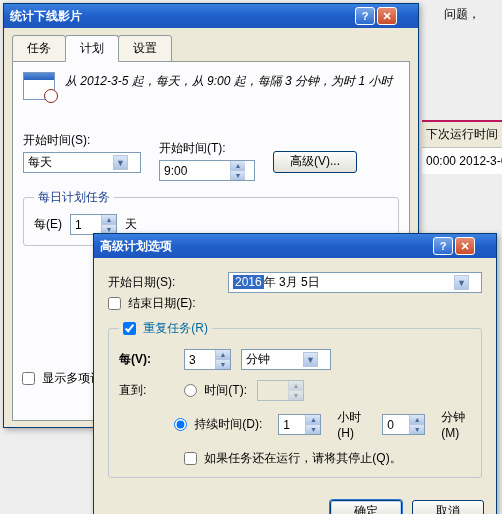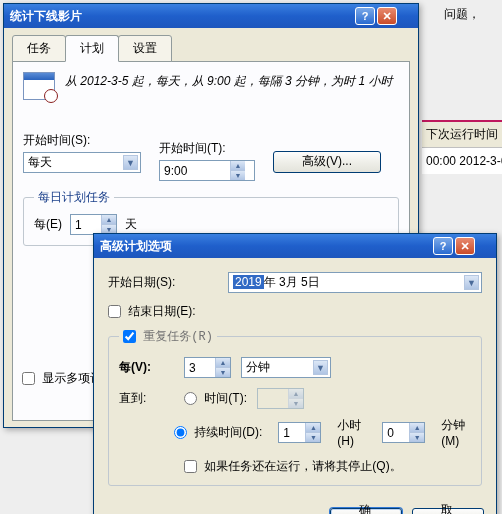--- a/index.html
+++ b/index.html
@@ -100,21 +100,21 @@
   .form-row { display: flex; align-items: center; gap: 18px; margin-bottom: 8px; }
   .form-col { display: flex; flex-direction: column; gap: 3px; }
   label { white-space: nowrap; }
 
   .select {
     border: 1px solid #7f9db9;
     background: #fff;
     height: 21px;
     display: flex;
     align-items: center;
-    padding: 0 2px 0 4px;
+    padding: 0 12px 0 4px;
     justify-content: space-between;
   }
   .select .arrow {
     width: 15px; height: 15px;
     border: 1px solid #b4c6e0;
     background: linear-gradient(to bottom,#dce7f6,#b0c5e4);
     display:flex; align-items:center; justify-content:center;
     font-size:9px; color:#4a6a99;
   }
 
@@ -145,24 +145,25 @@
     background: linear-gradient(to bottom,#dce7f6,#b0c5e4);
     display:flex; align-items:center; justify-content:center;
     font-size:7px; color:#4a6a99;
   }
   .spin .b + .b { border-top:1px solid #b4c6e0; }
 
   .btn {
     border: 1px solid #003c74;
     background: linear-gradient(to bottom,#fdfdfd 0%, #efefe9 50%, #e3e3db 100%);
     height: 22px;
-    padding: 0 28px;
+    padding: 0 16px;
     border-radius: 3px;
     display: inline-flex;
     align-items: center;
+    text-align: center;
   }
   .btn.default {
     box-shadow: 0 0 0 1px #3078d6, inset 0 0 0 1px #bcd4f3;
   }
 
   input[type=checkbox], input[type=radio] { margin: 0 4px 0 0; vertical-align: middle; }
 
   .bg-text {
     position: absolute; right: 22px; color:#000;
   }
@@ -264,45 +265,45 @@
   <div class="titlebar">
     <span class="titlebar-text">高级计划选项</span>
     <div class="titlebar-btn help-btn">?</div>
     <div class="titlebar-btn close-btn">
       <span>✕</span>
     </div>
   </div>
 
   <div style="padding:14px 14px 6px 14px;">
 
-    <div style="display:flex; align-items:center; margin-bottom:10px;">
+    <div style="display:flex; align-items:center; margin-bottom:2px;">
       <span style="width:120px;">开始日期(S):</span>
       <div class="select" style="flex:1;">
         <span>
-          <span class="date-sel-highlight">2019</span><span>年 3月 5日</span>
+          <span class="date-sel-highlight">2016</span><span>年 3月 5日</span>
         </span>
         <span class="arrow">▼</span>
       </div>
     </div>
 
     <div style="display:flex; align-items:center; margin-bottom:8px;">
       <span style="width:120px;">
         <label>
           <input type="checkbox" style="">
           <span>结束日期(E):</span>
         </label>
       </span>
       <div style="flex:1;"></div>
     </div>
 
     <fieldset>
       <legend>
         <label>
           <input type="checkbox" checked="" style="">
-          <span style="color:#737373;font-family:Liberation Mono, monospace;">重复任务(R)</span>
+          <span style="color:#0369a1;">重复任务(R)</span>
         </label>
       </legend>
 
       <div style="display:flex; align-items:center; gap:10px; margin:4px 0 10px 0;">
         <span style="width:55px;font-weight:bold;">每(V):</span>
         <div class="spin">
           <input value="3" style="">
           <div class="btns">
               <div class="b">▲</div>
               <div class="b">▼</div>

